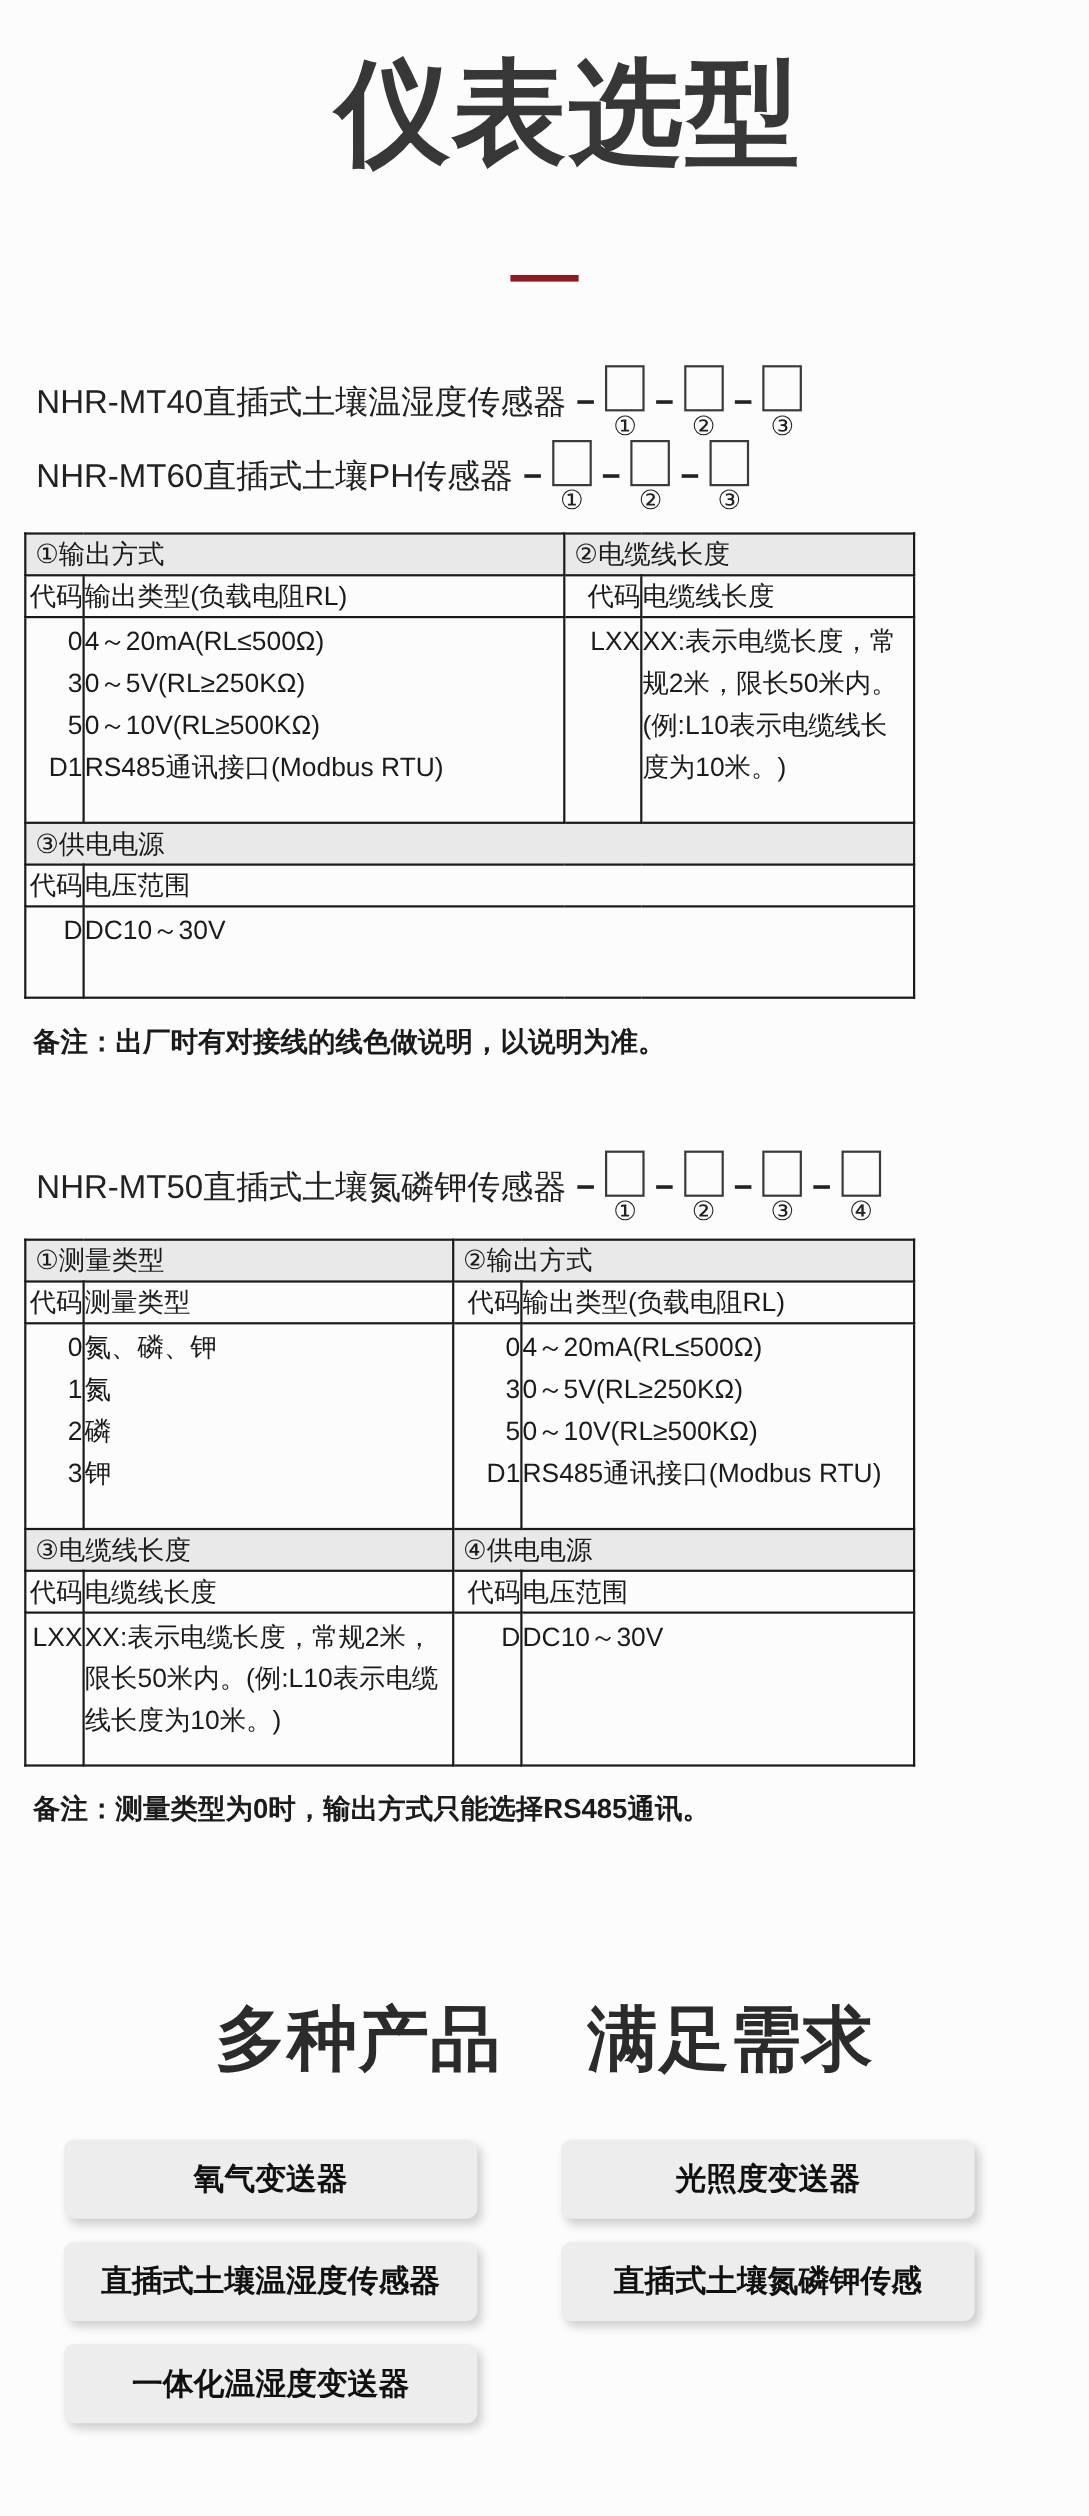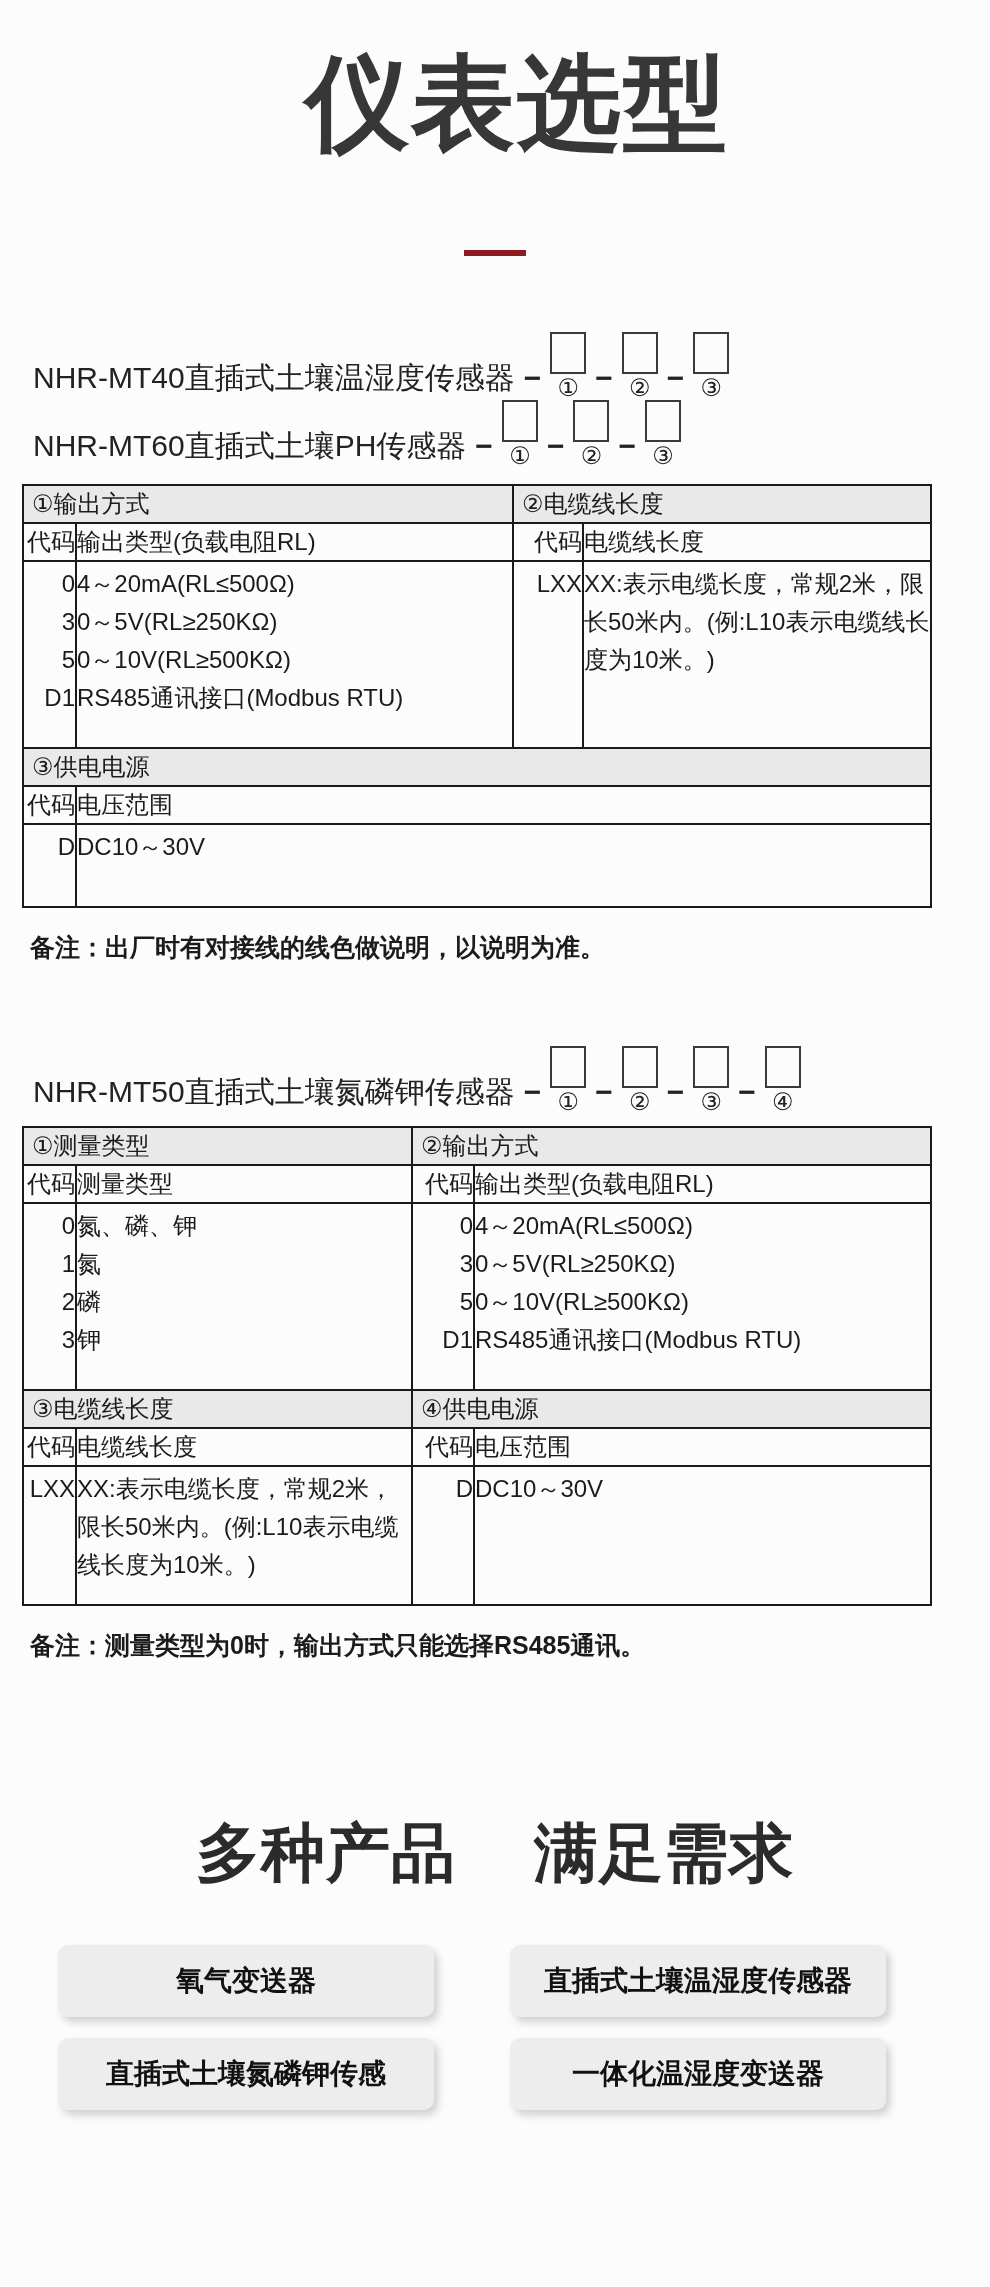--- a/index.html
+++ b/index.html
@@ -26,21 +26,21 @@
   }
   .title-divider {
     width:62px; height:6px;
     background:#8e1b21;
     margin:82px auto 0 auto;
   }
   
   .models-block { margin-top:76px; }
   .model-line {
     display:flex;
-    align-items:flex-end;
+    align-items:center;
     margin-left:33px;
   }
   .model-name {
     font-size:30px;
     font-weight:500;
     line-height:44px;
     color:#222;
     white-space:nowrap;
   }
   .dash {
@@ -60,21 +60,21 @@
     margin-top:2px;
     font-size:24px;
     line-height:24px;
     color:#222;
   }
   
   table.spec {
     border-collapse:collapse;
     table-layout:fixed;
     margin-left:22px;
-    width:910px;
+    width:810px;
     background:#fdfcfc;
   }
   table.spec td {
     border:2px solid #1a1a1a;
     font-size:24px;
     color:#1b1b1b;
     vertical-align:top;
     padding:0;
   }
   tr.sec td {
@@ -337,18 +337,19 @@
     </table>
 
   <div class="note">备注：测量类型为0时，输出方式只能选择RS485通讯。</div>
 
   <div class="products-heading">
     <span class="part-gap">多种产品</span><span>满足需求</span>
   </div>
 
   <div class="product-grid">
     <div class="product-btn">氧气变送器</div>
+    <div class="product-btn">光照度变送器</div>
     <div class="product-btn">直插式土壤温湿度传感器</div>
     <div class="product-btn">直插式土壤氮磷钾传感</div>
     <div class="product-btn">一体化温湿度变送器</div>
   </div>
 
 </div>
 
 </body></html>

